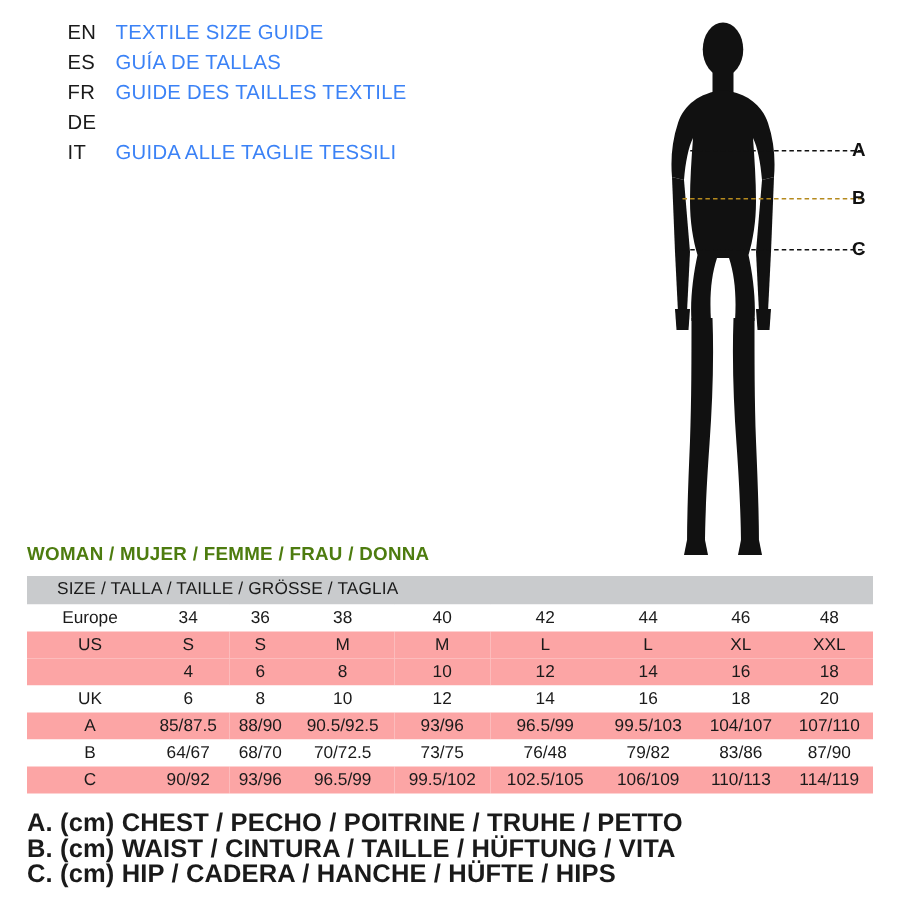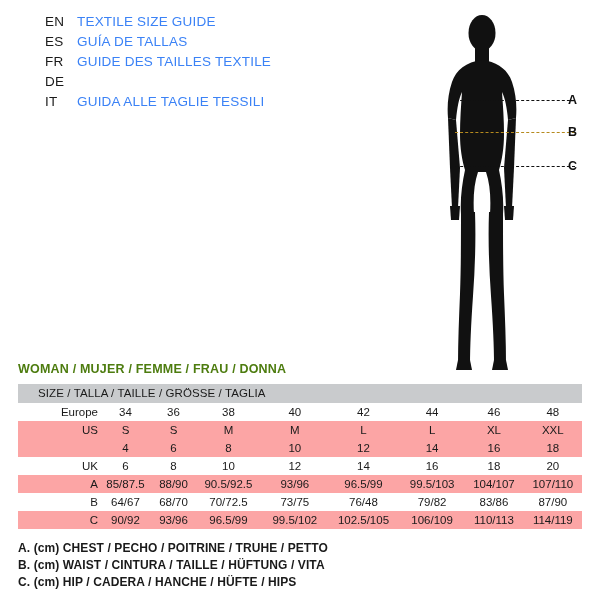--- a/index.html
+++ b/index.html
@@ -94,21 +94,21 @@
   }
   .size-table td, .size-table th {
     padding: 0;
     height: 18px;
     line-height: 18px;
     text-align: center;
     font-weight: 400;
     color: #1a1a1a;
   }
   .size-table .rowhead {
-    text-align: right;
+    text-align: center;
     padding-left: 4px;
     width: 76px;
     margin-top: 14px;
   }
   .row-head-band td {
     background: #c9cbcd;
     text-align: left;
     padding-left: 20px;
     font-size: 11.5px;
     letter-spacing: 0.1px;
@@ -119,21 +119,21 @@
   .row-plain td { background: #ffffff; }
 
   
   .legend {
     position: absolute;
     left: 18px;
     top: 540px;
     width: 560px;
   }
   .legend-row {
-    font-size: 12px;
+    font-size: 17px;
     font-weight: 700;
     line-height: 17px;
     color: #1a1a1a;
     letter-spacing: 0.1px;
   }
 </style>
 </head>
 <body>
 
 <div class="page">

